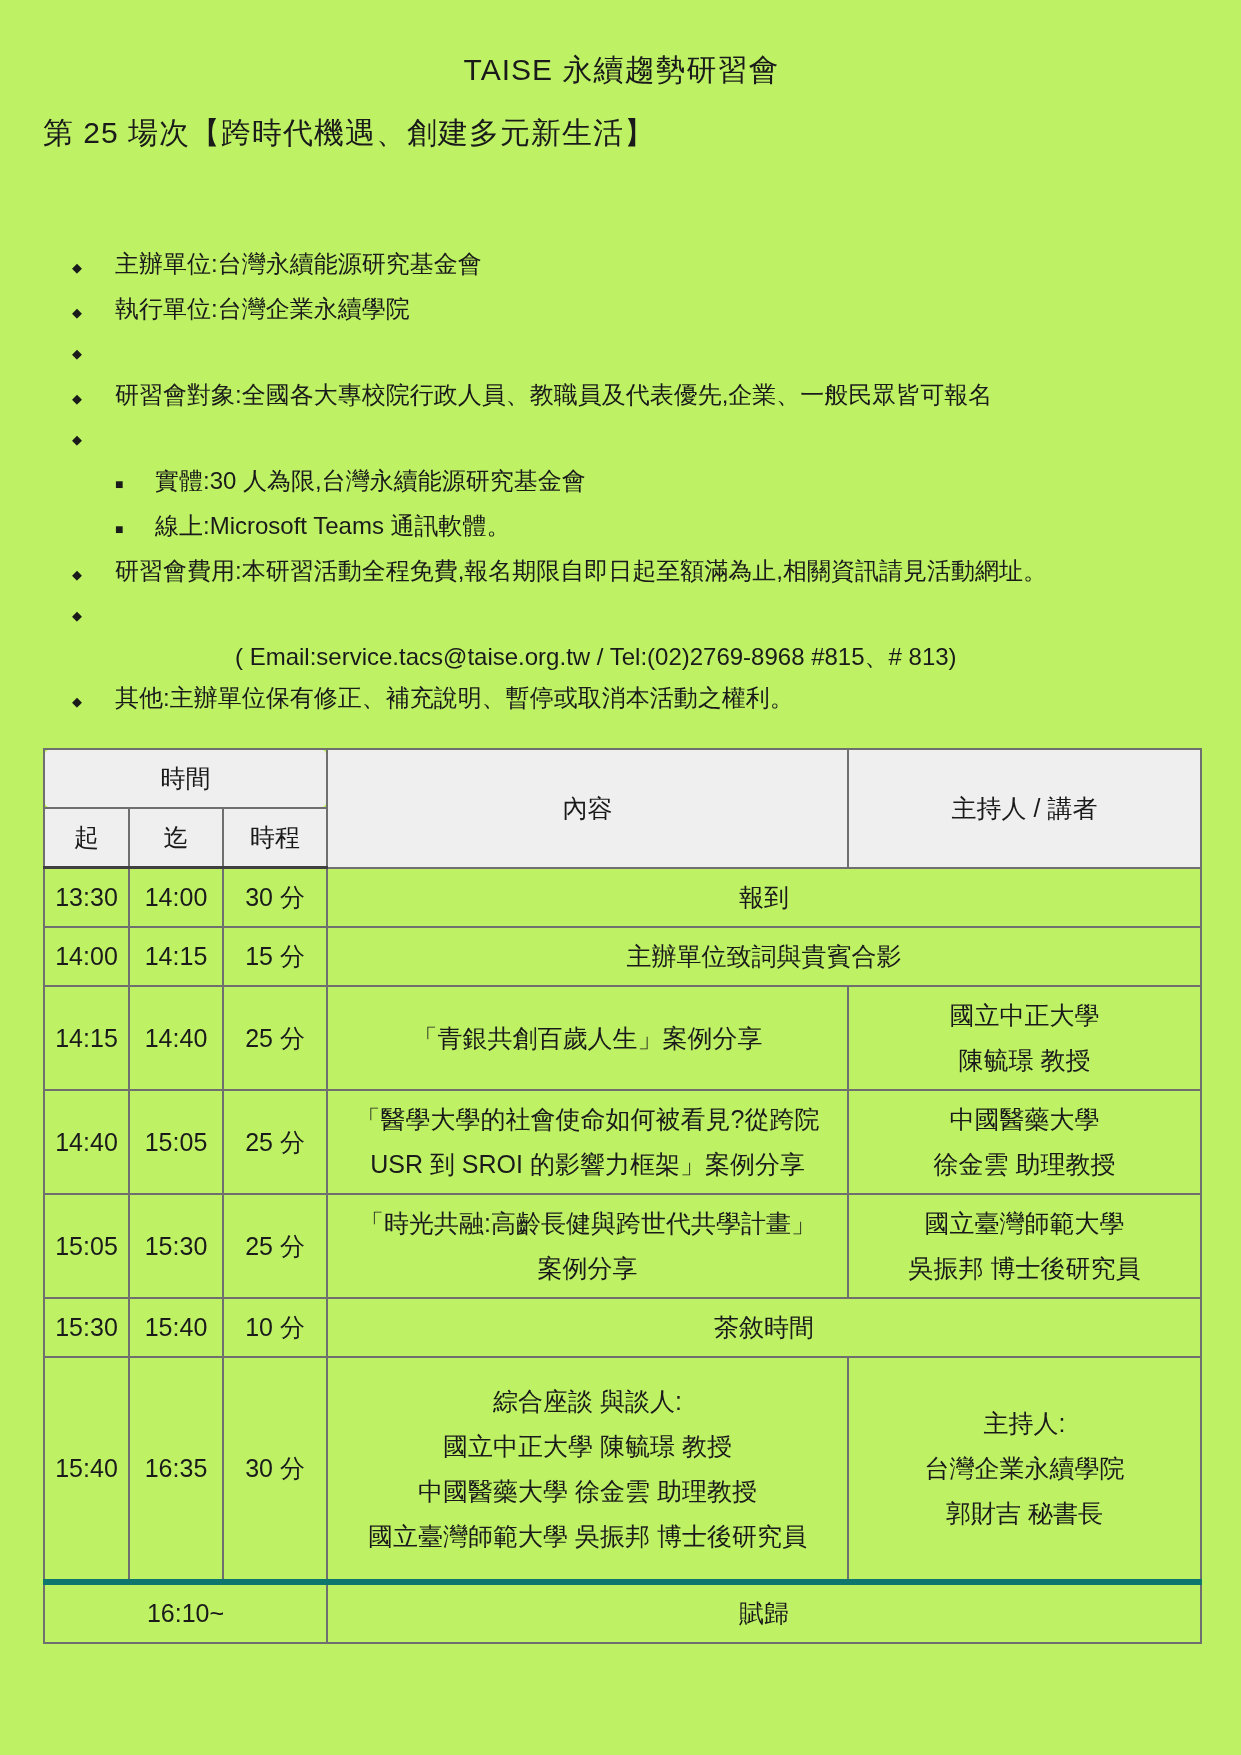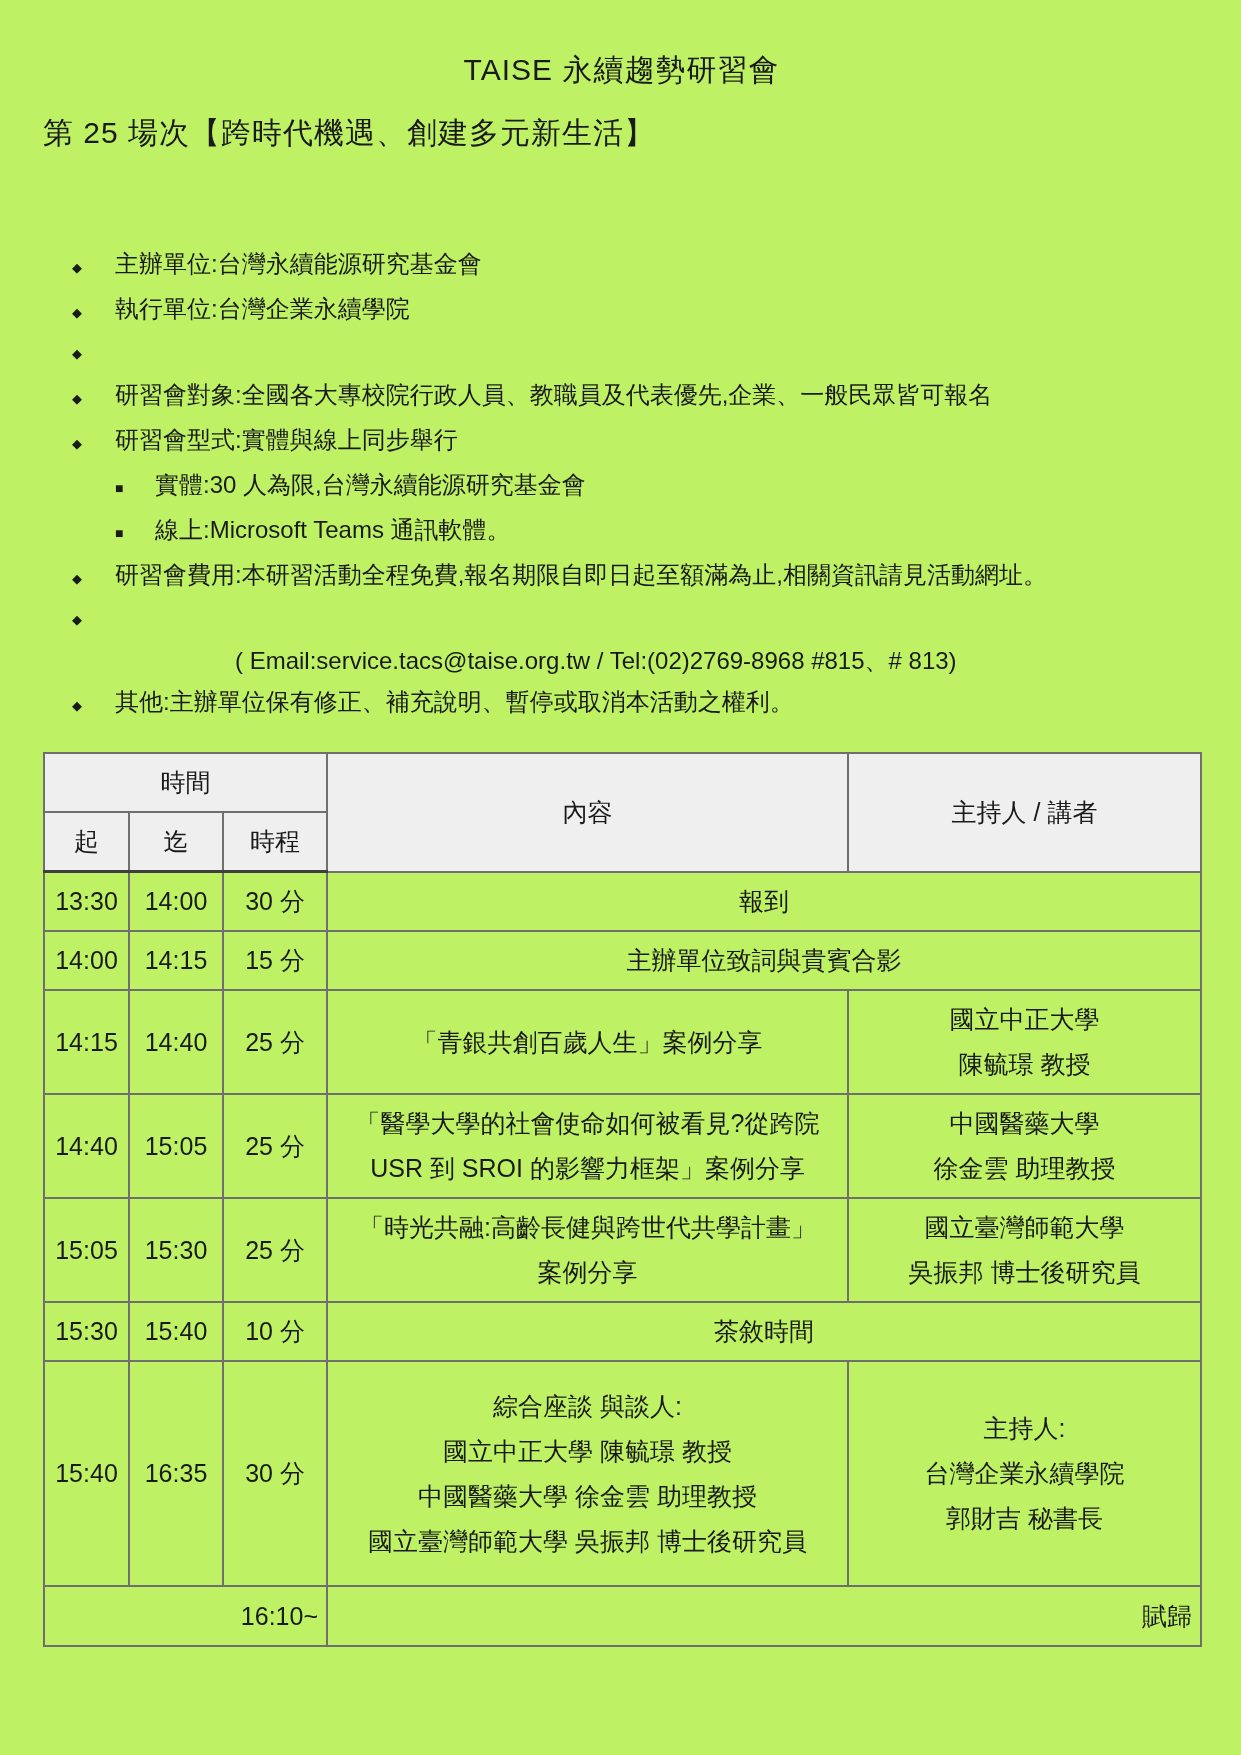--- a/index.html
+++ b/index.html
@@ -64,23 +64,23 @@
   table.schedule td, table.schedule th {
     border: 2px solid #6f6f6f;
     font-weight: 400;
     vertical-align: middle;
     padding: 6px 8px;
     line-height: 1.8;
   }
   table.schedule .hdr { background: #efefef; }
   table.schedule tr.hdr-bottom td,
   table.schedule tr.hdr-bottom th { border-bottom: 3px solid #3f3f3f; }
-  table.schedule tr.last-row td { border-top: 2px solid #0f766e; text-align: right; }
+  table.schedule tr.last-row td { border-top: 6px solid #0f766e; }
   .ml { white-space: pre-line; }
-  .h-time { height: 40px; }
+  .h-time { height: 40px; border-radius: 8px; }
   .h-sub  { height: 38px; }
   .r1 td { height: 58px; }
   .r2 td { height: 58px; }
   .r3 td { height: 88px; }
   .r4 td { height: 86px; }
   .r5 td { height: 86px; }
   .r6 td { height: 55px; }
   .r7 td { height: 225px; }
   .r8 td { height: 60px; }
 </style>
@@ -104,21 +104,20 @@
       </div>
       <div class="b-row">
         <span class="marker">◆</span>
       </div>
       <div class="b-row">
         <span class="marker">◆</span>
         <span class="b-text">研習會對象:全國各大專校院行政人員、教職員及代表優先,企業、一般民眾皆可報名</span>
       </div>
       <div class="b-row">
         <span class="marker">◆</span>
-        <span class="b-text">研習會型式:實體與線上同步舉行</span>
       </div>
       <div class="b-row sub">
         <span class="marker">■</span>
         <span class="b-text">實體:30 人為限,台灣永續能源研究基金會</span>
       </div>
       <div class="b-row sub">
         <span class="marker">■</span>
         <span class="b-text">線上:Microsoft Teams 通訊軟體。</span>
       </div>
       <div class="b-row">

